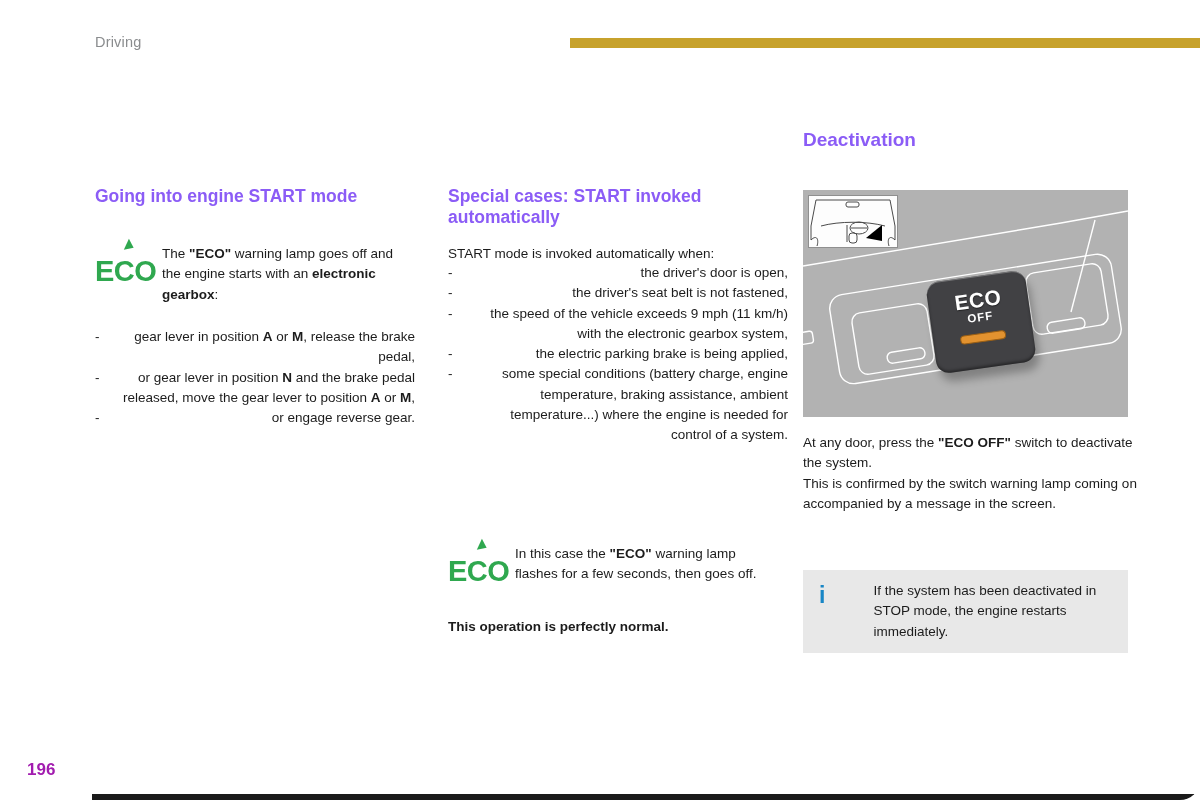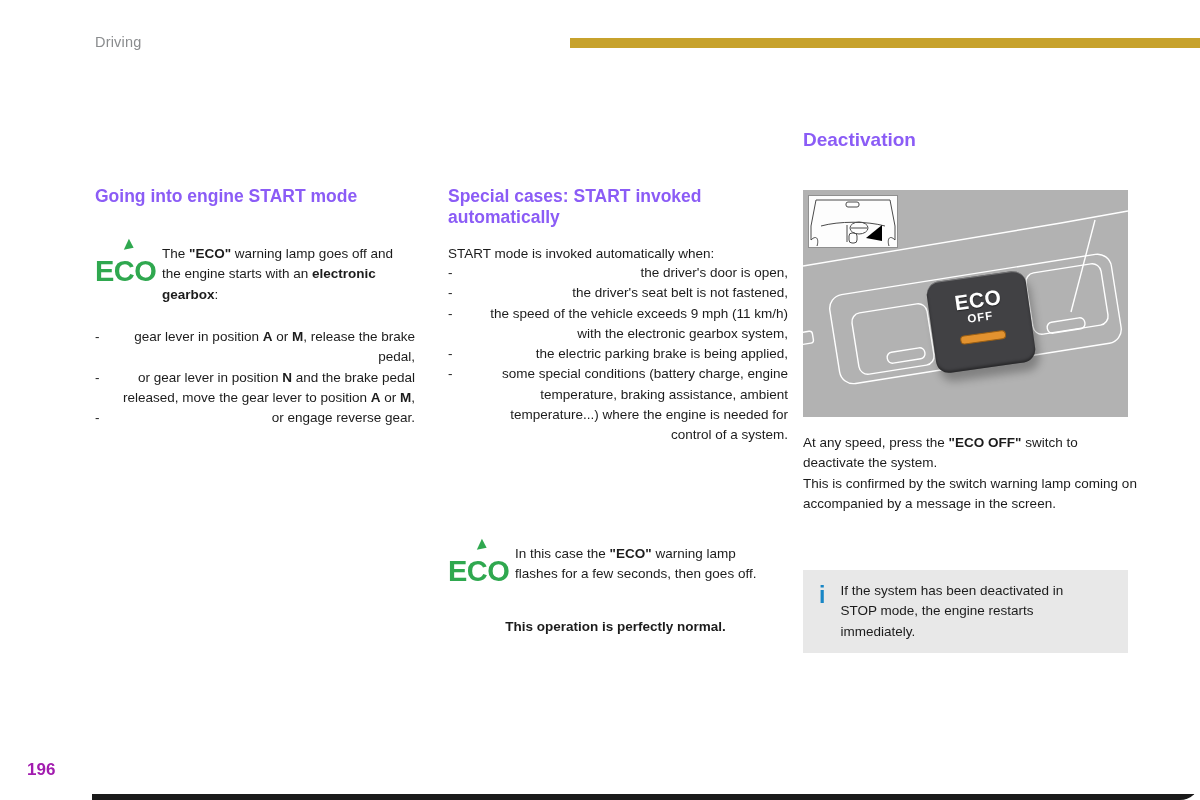--- a/index.html
+++ b/index.html
@@ -21,35 +21,35 @@
   .eco-arrow { position:absolute; top:-2px; left:29px; width:0; height:0; border-left:6px solid transparent; border-right:6px solid transparent; border-bottom:8px solid #2fa84f; transform:rotate(115deg); }
 
   
   .col-left-heading  { position:absolute; left:95px;  top:186px; width:320px; }
   .col-left-intro    { position:absolute; left:95px;  top:244px; width:318px; display:flex; }
   .col-left-bullets  { position:absolute; left:95px;  top:327px; width:320px; }
   .col-mid-heading   { position:absolute; left:448px; top:186px; width:300px; }
   .col-mid-intro     { position:absolute; left:448px; top:244px; width:340px; }
   .col-mid-bullets   { position:absolute; left:448px; top:263px; width:340px; }
   .col-mid-eco       { position:absolute; left:448px; top:544px; width:335px; display:flex; }
-  .col-mid-note      { position:absolute; left:448px; top:617px; width:335px; font-weight:bold;text-align:center; }
+  .col-mid-note      { position:absolute; left:448px; top:617px; width:335px; font-weight:bold; }
   .col-right-heading { position:absolute; left:803px; top:129px; width:330px; font-size:19px; }
   .col-right-para    { position:absolute; left:803px; top:433px; width:334px; }
   .info-box          { position:absolute; left:803px; top:570px; width:325px; min-height:75px; background:#e8e8e8; padding:11px 14px 11px 16px; display:flex; gap:15px; }
 
   .intro-text { width:248px; margin-left:14px; }
   .logo-wrap { width:53px; flex:none; margin-top:12px; }
   .eco-note-text { width:258px; margin-left:14px; }
 
   .bullet-row { display:flex; }
   .bullet-dash { width:28px; flex:none; }
   .bullet-text { flex:1;text-align:right; }
 
   .info-i { color:#1886c6; font-weight:bold; font-size:23px; line-height:24px; flex:none; margin-top:2px; }
-  .info-text { width:252px; }
+  .info-text { width:252px;margin-left:33px; }
 
   
   .figure { position:absolute; left:803px; top:190px; width:325px; height:227px; background:#b2b2b2; overflow:hidden; }
   .panel-lines { position:absolute; left:0; top:0; }
   .inset { position:absolute; left:5px; top:5px; width:90px; height:53px; background:#fdfdfd; border:1px solid #8f8f8f; }
   .eco-button { position:absolute; left:128px; top:86px; width:100px; height:92px; background:#414144; border-radius:13px; transform:rotate(-8deg); box-shadow:3px 9px 9px rgba(0,0,0,.28), inset 0 1px 0 rgba(255,255,255,.28), inset 0 -2px 3px rgba(0,0,0,.4); text-align:center; padding-top:13px; }
   .eco-btn-label { color:#fff; font-weight:bold; font-size:21px; letter-spacing:.5px; line-height:22px; text-shadow:0 1px 1px rgba(0,0,0,.5); }
   .eco-btn-off { color:#fff; font-weight:bold; font-size:11.5px; line-height:13px; letter-spacing:1px; }
   .eco-btn-indicator { width:46px; height:9px; background:#e2922f; border:1px solid #9a5f14; border-radius:4px; margin:9px auto 0; }
 
@@ -162,21 +162,21 @@
     </div>
 
     <div class="eco-button">
       <div class="eco-btn-label">ECO</div>
       <div class="eco-btn-off">OFF</div>
       <div class="eco-btn-indicator"></div>
     </div>
   </div>
 
   <div class="col-right-para body-t">
-    <div><span>At any speed, press the </span><span class="b">"ECO OFF"</span><span> switch to deactivate the system.</span></div>
+    <div><span>At any door, press the </span><span class="b">"ECO OFF"</span><span> switch to deactivate the system.</span></div>
     <div>This is confirmed by the switch warning lamp coming on accompanied by a message in the screen.</div>
   </div>
 
   <div class="info-box">
     <div class="info-i">i</div>
     <div class="info-text body-t">If the system has been deactivated in STOP mode, the engine restarts immediately.</div>
   </div>
 
   <div class="page-num">196</div>
   <div class="bottom-bar"></div>

